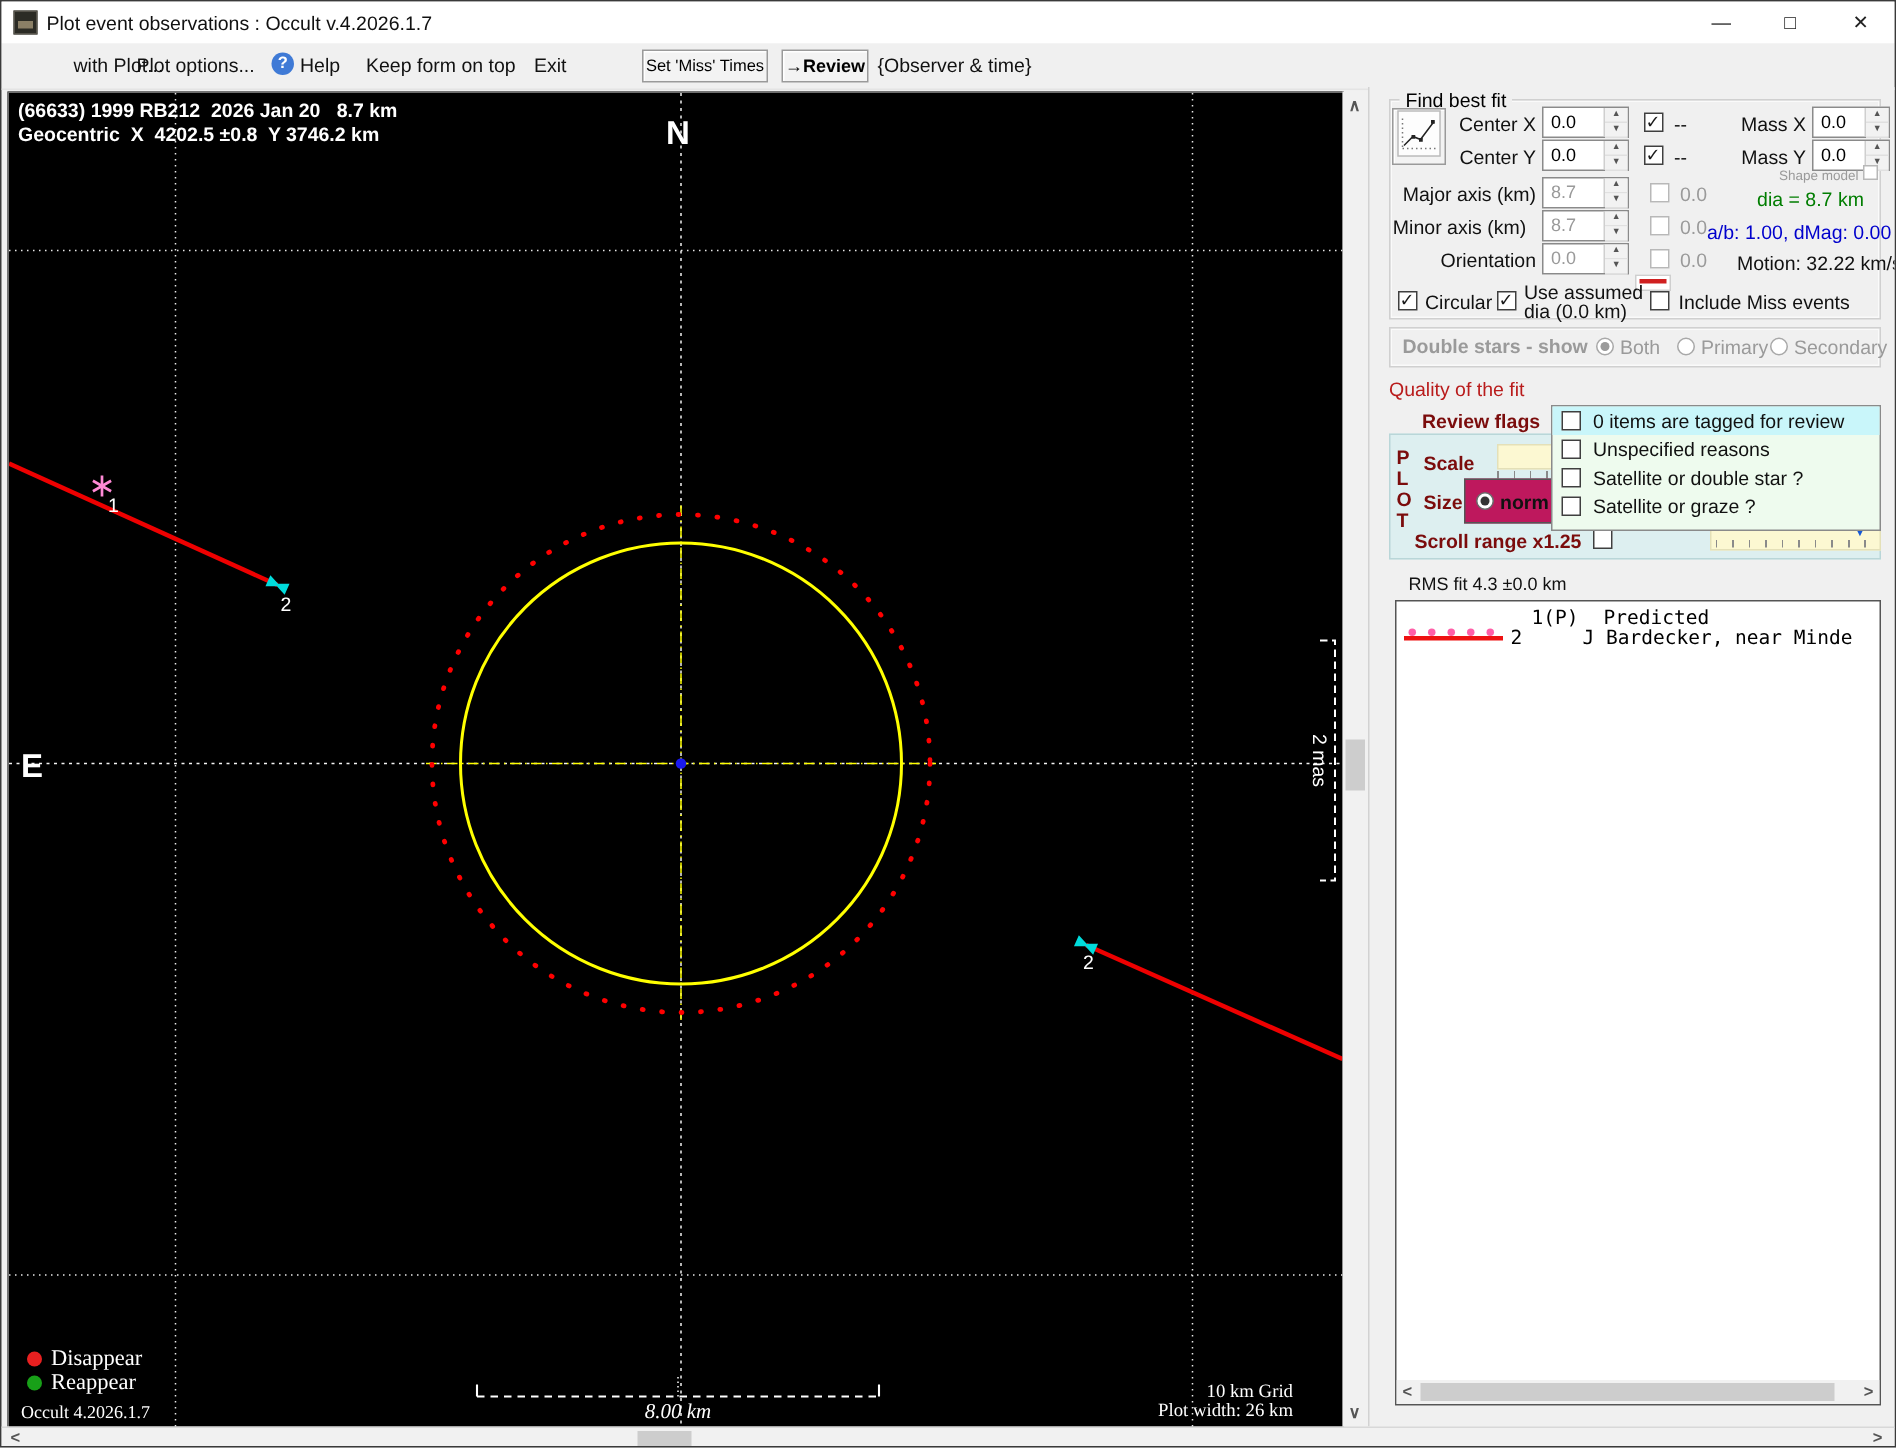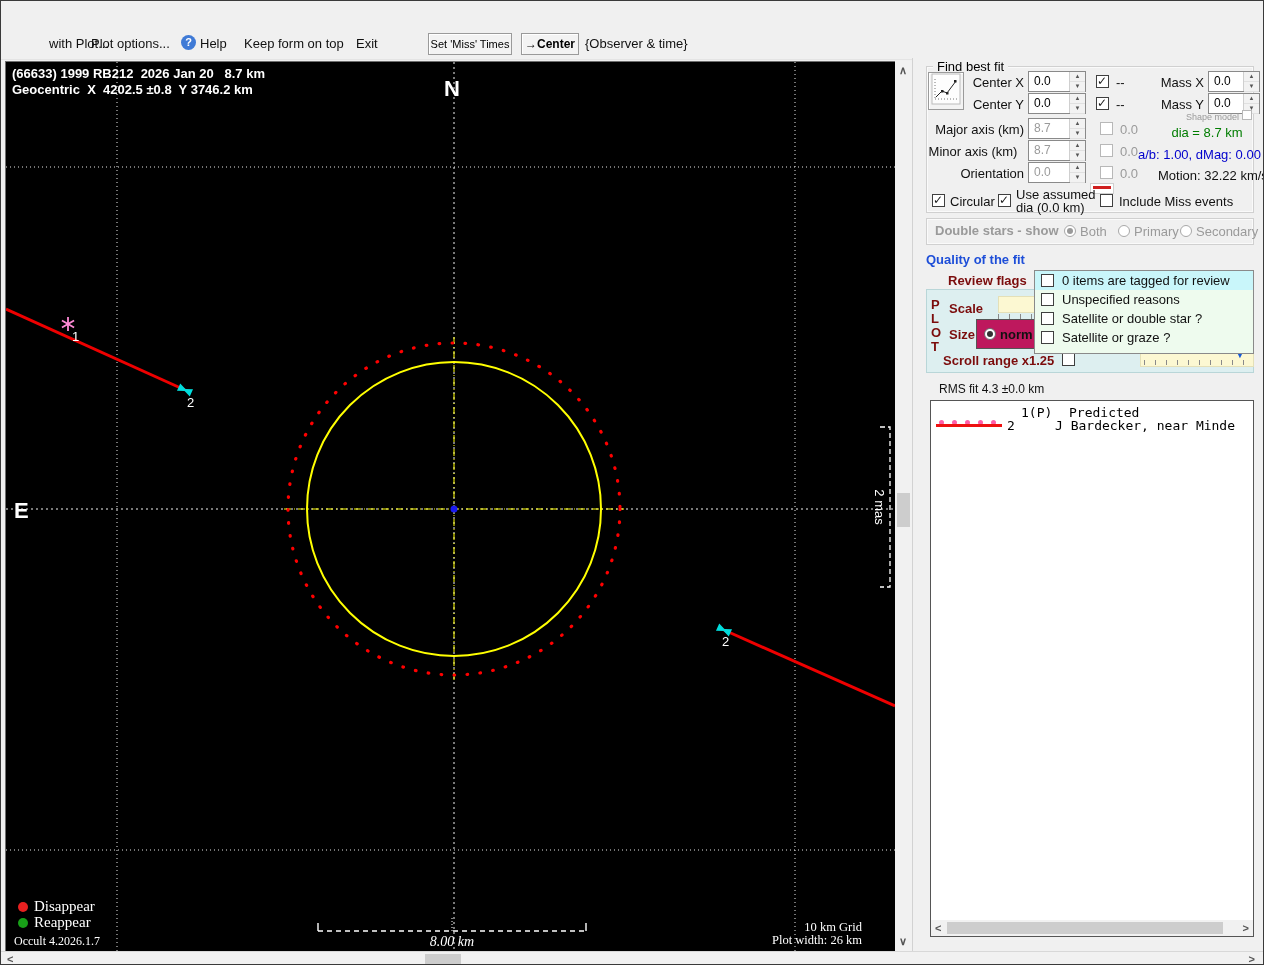--- a/index.html
+++ b/index.html
@@ -18,21 +18,21 @@
   .plot{left:4px;top:60px;width:889px;height:890px;background:#000;border:1px solid #6f6f6f;box-sizing:content-box;}
   .pw{color:#fff;position:absolute;}
   .serif{font-family:"Liberation Serif",serif;}
   .dotleg{width:10px;height:10px;border-radius:50%;display:inline-block;margin-right:6px;vertical-align:-1px;}
   
   .panel{left:911px;top:57px;width:353px;height:893px;background:#f0f0f0;border-left:1px solid #d2d2d2;}
   .grp{position:absolute;border:1px solid #d0d0d0;box-shadow:inset 0 0 0 1px #fafafa;box-sizing:border-box;}
   .grp-label{position:absolute;background:#f0f0f0;padding:0 4px;font-size:13px;}
   .lbl{position:absolute;font-size:13px;color:#111;white-space:nowrap;}
   .mrn{color:#7b0c0c;font-weight:bold;}
-  .grn{color:#1d4ed8;font-weight:bold;}
+  .grn{color:#b91c1c;font-weight:normal;}
   .blu{color:#0000cc;}
   .gry{color:#9a9a9a;}
   .spin{position:absolute;background:#fff;border:1px solid #8a8a8a;box-sizing:border-box;font-size:12px;height:21px;padding:2px 16px 0 5px;}
   .spin.dis .val{color:#9a9a9a;}
   .spin .ud{position:absolute;right:0;top:0;width:15px;height:19px;display:flex;flex-direction:column;border-left:1px solid #cfcfcf;}
   .spin .ud span{flex:1;background:#f2f2f2;font-size:6px;line-height:9px;text-align:center;color:#555;border-bottom:1px solid #e0e0e0;}
   .cb{position:absolute;width:13px;height:13px;border:1px solid #3f3f3f;background:#fff;box-sizing:border-box;}
   .cb.checked::after{content:"✓";position:absolute;left:0px;top:-2px;font:bold 12px "DejaVu Sans",sans-serif;color:#1a1a1a;}
   .cb.dis{border-color:#b8b8b8;}
   .radio{position:absolute;width:12px;height:12px;border:1px solid #6a6a6a;border-radius:50%;background:#fff;box-sizing:border-box;}
@@ -51,30 +51,39 @@
   .sb{position:absolute;background:#f1f1f1;}
   .sb .arr{position:absolute;color:#555;font-size:11px;font-weight:bold;}
   .thumb{position:absolute;background:#cdcdcd;}
   .mono{font-family:"DejaVu Sans Mono",monospace;}
 </style>
 </head>
 <body>
 
 <div class="win">
 
+  <div class="abs titlebar">
+    <span class="abs app-icon">
+        <i></i>
+      </span>
+    <span class="abs title-text">Plot event observations : Occult v.4.2026.1.7</span>
+    <span class="abs wbtn" style="left:1124px;">—</span>
+    <span class="abs wbtn" style="left:1170px;">□</span>
+    <span class="abs wbtn" style="left:1217px;">✕</span>
+  </div>
 
   <div class="abs menubar">
     <span class="mi" style="left:14px;margin-left:34px;">with Plot...</span>
     <span class="mi" style="left:90px;">Plot options...</span>
     <span class="helpdot" style="left:180px;">?</span>
     <span class="mi" style="left:199px;">Help</span>
     <span class="mi" style="left:243px;">Keep form on top</span>
     <span class="mi" style="left:355px;">Exit</span>
     <span class="btn3d" style="left:427px;top:4px;width:84px;height:22px;line-height:20px;font-size:11px;">Set 'Miss' Times</span>
-    <span class="btn3d" style="left:520px;top:4px;width:58px;height:22px;line-height:20px;font-weight:bold;">→Center</span>
+    <span class="btn3d" style="left:520px;top:4px;width:58px;height:22px;line-height:20px;font-weight:bold;">→Review</span>
     <span class="mi" style="left:584px;">{Observer &amp; time}</span>
   </div>
 
   <div class="abs plot">
     <svg width="889" height="890" viewBox="0 0 889 890" style="position:absolute;left:0;top:0;">
 
       <line x1="111" y1="0" x2="111" y2="890" stroke="#e8e8e8" stroke-width="1" stroke-dasharray="1,3"></line>
       <line x1="789" y1="0" x2="789" y2="890" stroke="#e8e8e8" stroke-width="1" stroke-dasharray="1,3"></line>
       <line x1="0" y1="105" x2="889" y2="105" stroke="#e8e8e8" stroke-width="1" stroke-dasharray="1,3"></line>
       <line x1="0" y1="788" x2="889" y2="788" stroke="#e8e8e8" stroke-width="1" stroke-dasharray="1,3"></line>

